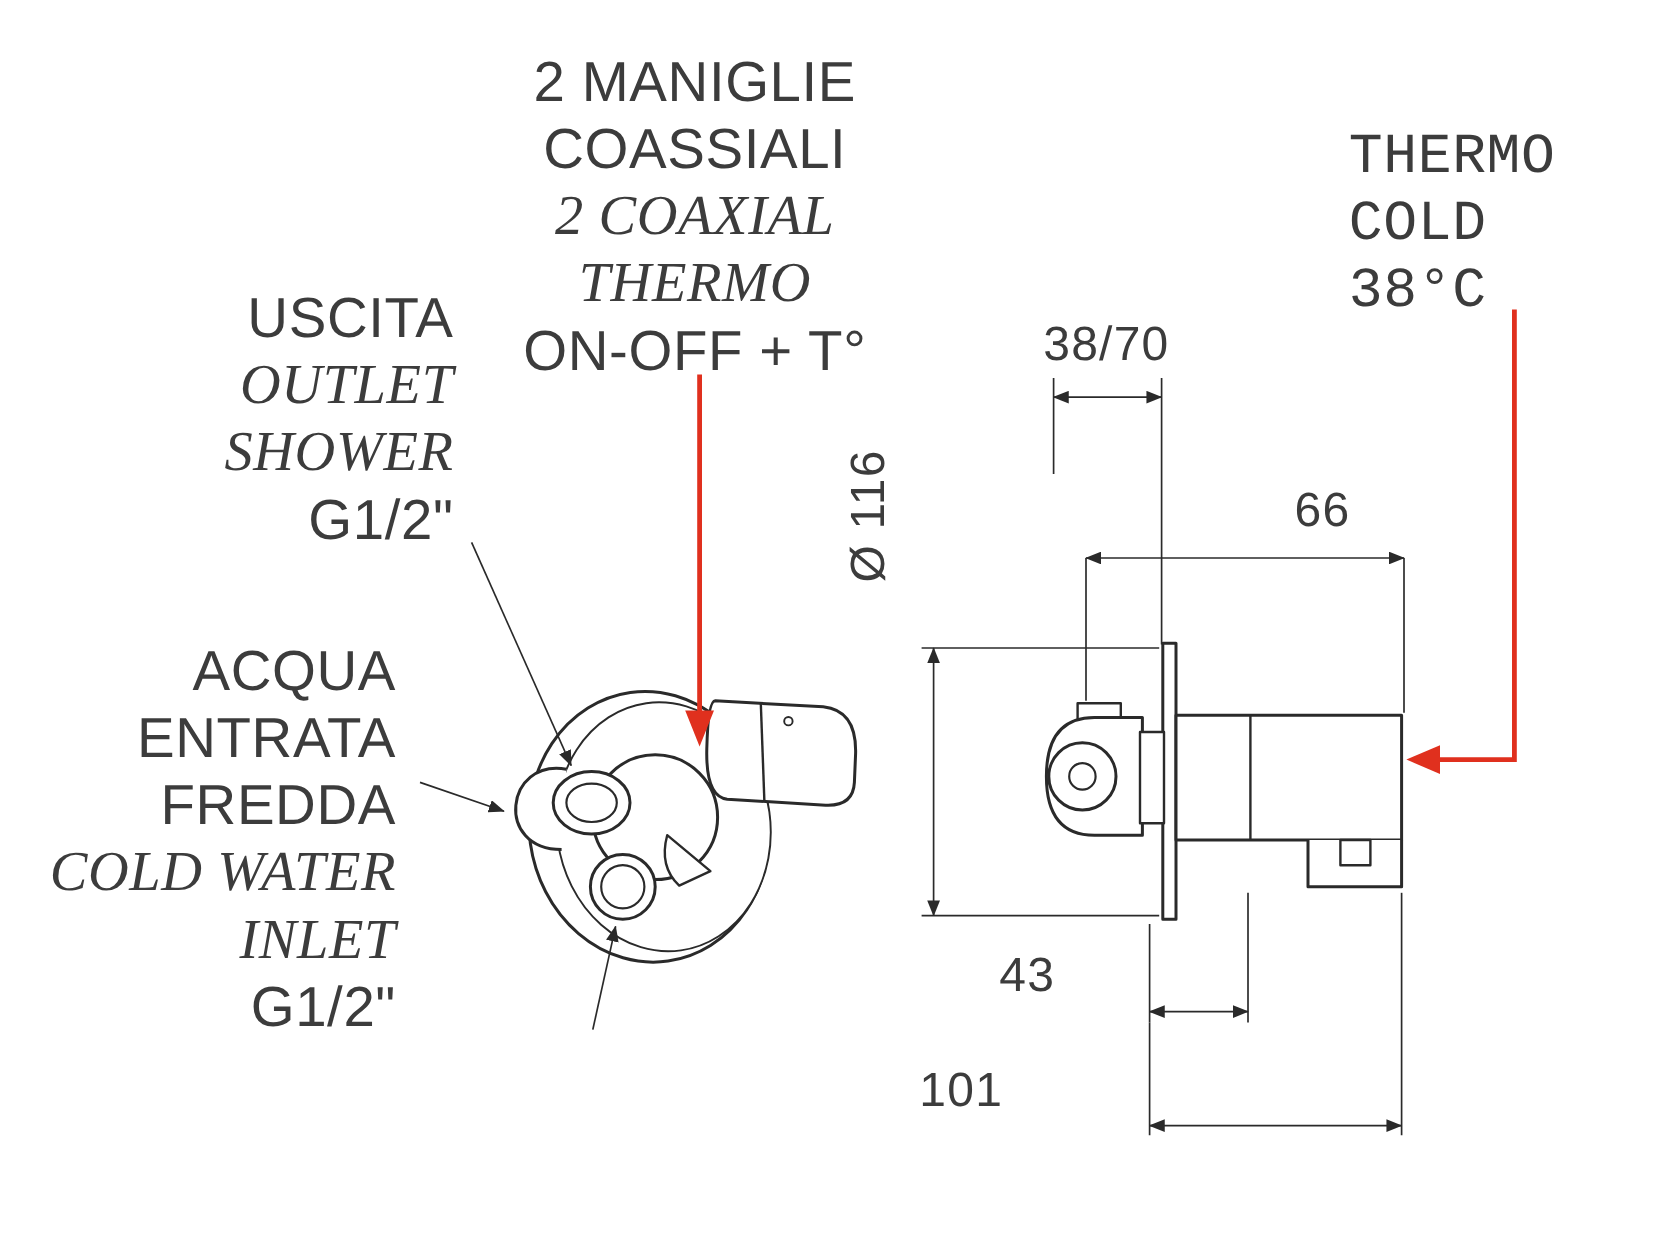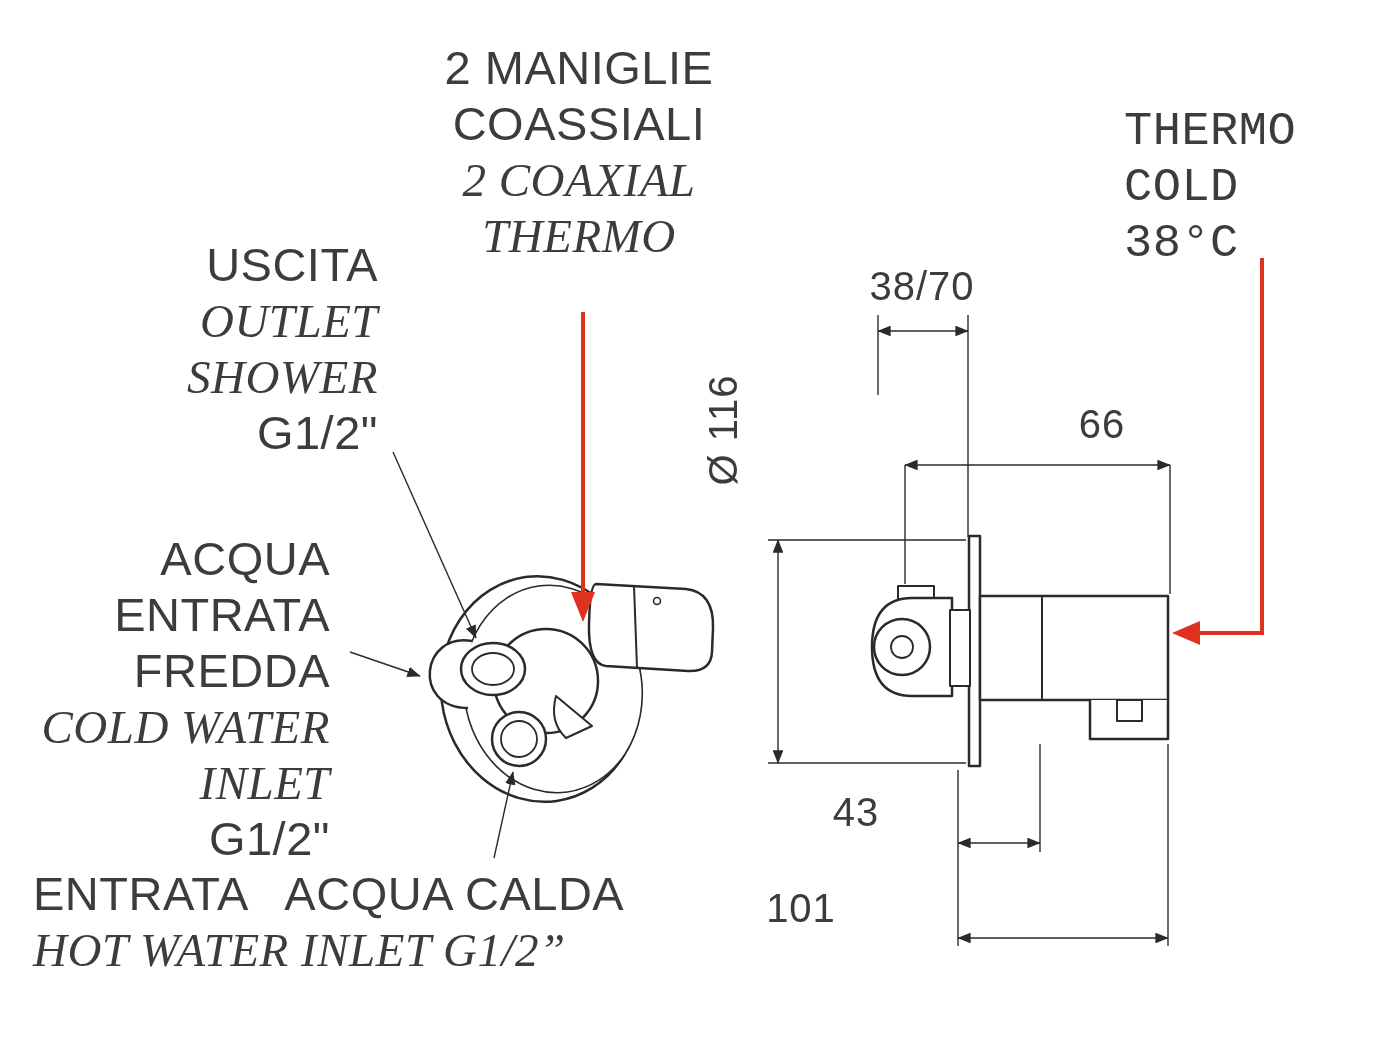--- a/index.html
+++ b/index.html
@@ -24,20 +24,21 @@
 </head>
 <body>
 
 <div class="canvas">
 
   <div class="lbl ctr" style="left:413px; top:40px; width:332px;">
     <div>2 MANIGLIE</div>
     <div>COASSIALI</div>
     <div class="it">2 COAXIAL</div>
     <div class="it">THERMO</div>
+    <div>ON-OFF + T°</div>
   </div>
 
   <div class="lbl" style="left:1124px; top:104px; width:200px;font-family:Liberation Mono, monospace;">
     <div>THERMO</div>
     <div>COLD</div>
     <div>38°C</div>
   </div>
 
   <div class="lbl rt" style="left:128px; top:237px; width:250px;">
     <div>USCITA</div>
@@ -48,24 +49,20 @@
 
   <div class="lbl rt" style="left:38px; top:531px; width:292px;">
     <div>ACQUA</div>
     <div>ENTRATA</div>
     <div>FREDDA</div>
     <div class="it">COLD WATER</div>
     <div class="it">INLET</div>
     <div>G1/2"</div>
   </div>
 
-  <div class="lbl" style="left:33px; top:866px; width:620px;">
-    <div class="pre">ENTRATA   ACQUA CALDA</div>
-    <div class="it">HOT WATER INLET G1/2”</div>
-  </div>
 
   <svg class="overlay" width="1394" height="1042" viewBox="0 0 1394 1042">
     <defs>
       <marker id="arr" viewBox="0 0 10 8" refX="9.5" refY="4" markerWidth="9.5" markerHeight="7.6" orient="auto-start-reverse">
         <path d="M0,0 L10,4 L0,8 Z" fill="#2a2a2a"></path>
       </marker>
     </defs>
 
     <g stroke-width="2.5" stroke-linejoin="round">
       <ellipse class="draw" cx="541" cy="689" rx="100" ry="113" transform="rotate(-8 541 689)"></ellipse>

